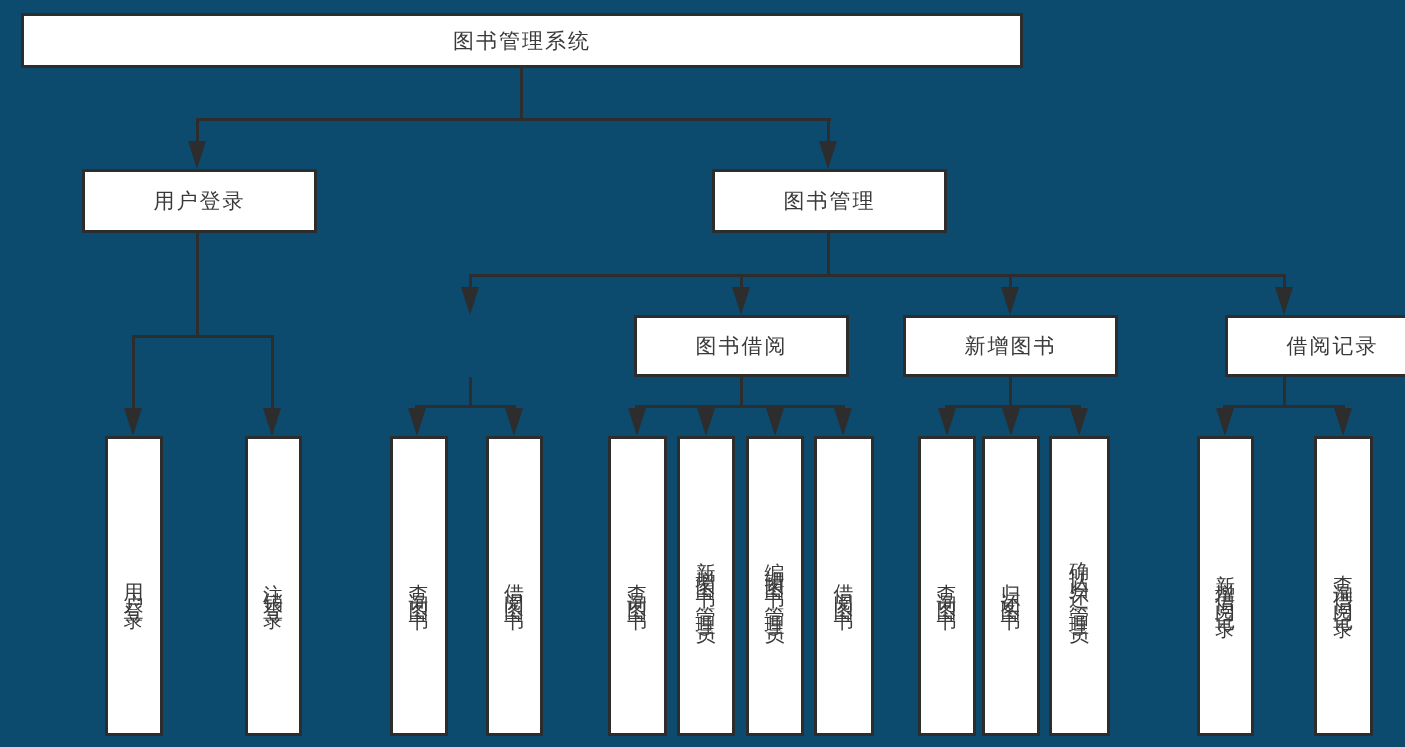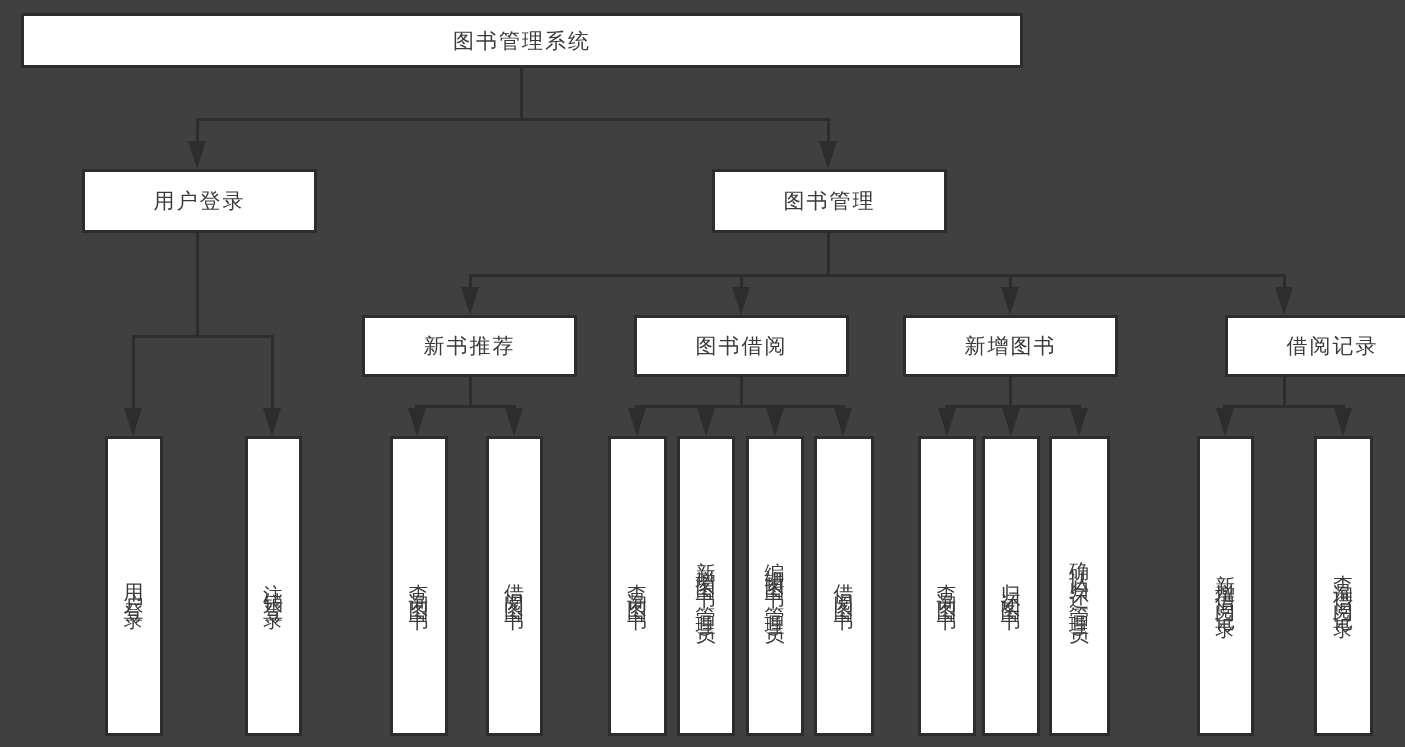--- a/index.html
+++ b/index.html
@@ -1,20 +1,20 @@
 <!DOCTYPE html>
 <html><head>
 <meta charset="utf-8">
 <style>
   html, body { margin: 0; padding: 0; background: #ffffff; }
   #canvas {
     position: relative;
     width: 1405px;
     height: 747px;
-    background: #404040;
+    background: #0c4a6e;
     font-family: Liberation Serif, serif;
     overflow: hidden;
   }
   .box {
     position: absolute;
     box-sizing: border-box;
     border: 3px solid #2d2d2d;
     background: #ffffff;
     display: flex;
     align-items: center;
@@ -80,21 +80,20 @@
   <div class="hl" style="left:469px; top:274px; width:817px;"></div>
   <div class="vl" style="left:469px; top:274px; height:16px;"></div>
   <div class="ar" style="left:461px; top:287px;"></div>
   <div class="vl" style="left:740px; top:274px; height:16px;"></div>
   <div class="ar" style="left:732px; top:287px;"></div>
   <div class="vl" style="left:1009px; top:274px; height:16px;"></div>
   <div class="ar" style="left:1001px; top:287px;"></div>
   <div class="vl" style="left:1283px; top:274px; height:16px;"></div>
   <div class="ar" style="left:1275px; top:287px;"></div>
 
-  <div class="box" style="left:362px; top:315px; width:215px; height:62px;">新书推荐</div>
   <div class="box" style="left:634px; top:315px; width:215px; height:62px;">图书借阅</div>
   <div class="box" style="left:903px; top:315px; width:215px; height:62px;">新增图书</div>
   <div class="box" style="left:1177px; top:315px; width:215px; height:62px;margin-left:48px;">借阅记录</div>
 
   <div class="vl" style="left:469px; top:377px; height:31px;"></div>
   <div class="hl" style="left:415px; top:405px; width:101px;"></div>
   <div class="ar" style="left:408px; top:408px;"></div>
   <div class="ar" style="left:505px; top:408px;"></div>
 
   <div class="vl" style="left:740px; top:377px; height:31px;"></div>

